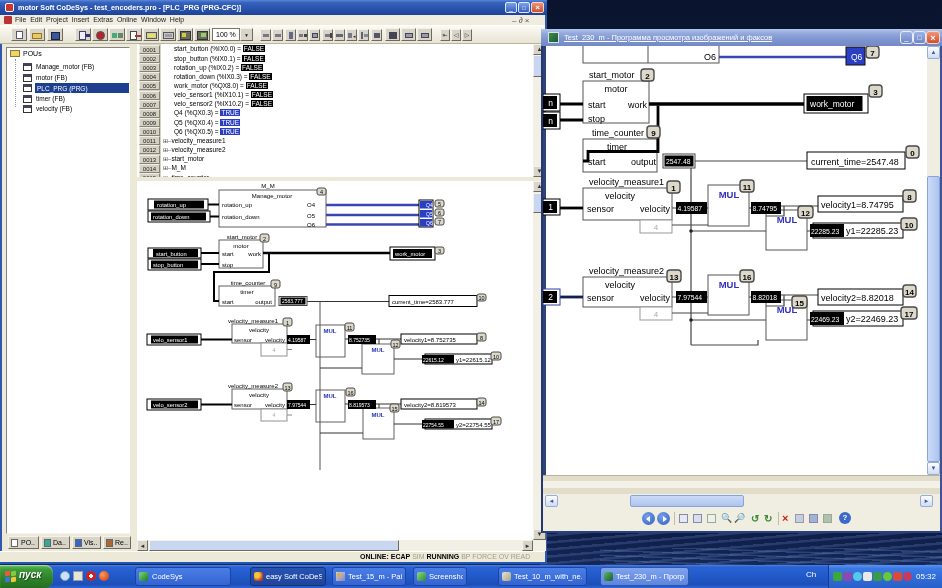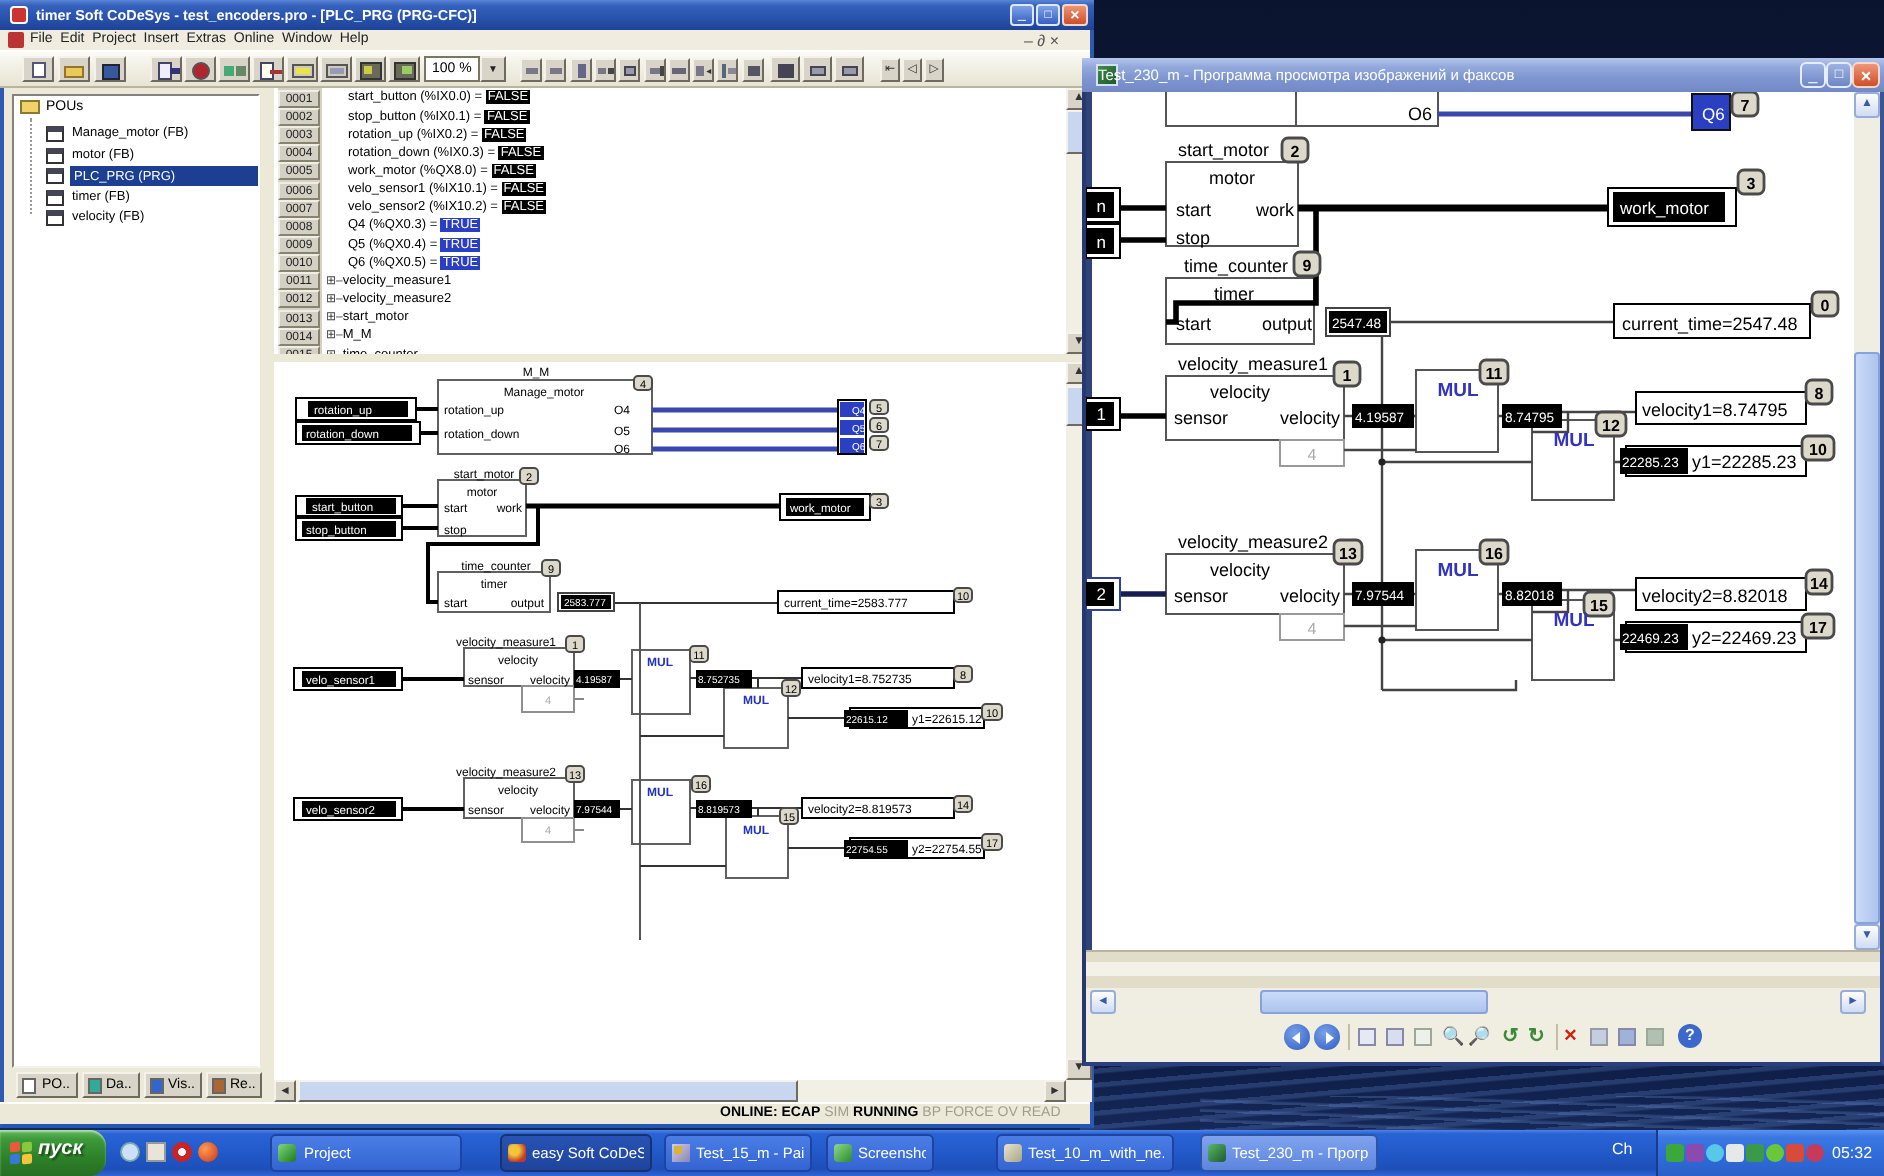--- a/index.html
+++ b/index.html
@@ -20,21 +20,21 @@
 
   <div class="a" id="wall" style="left:0;top:0;width:942px;height:588px;background:linear-gradient(180deg,#0a142e 0%,#0c1c44 40%,#122a57 100%);"></div>
   <div class="a" style="left:540px;top:528px;width:402px;height:40px;background:linear-gradient(180deg,#0d1c44,#16295a);"></div>
   <div class="a" style="left:540px;top:528px;width:402px;height:40px;background:repeating-linear-gradient(175deg,rgba(90,125,190,0.30) 0 2px,rgba(10,20,60,0) 3px 7px);"></div>
   <div class="a" style="left:600px;top:548px;width:342px;height:18px;background:repeating-linear-gradient(2deg,rgba(120,160,225,0.25) 0 1px,rgba(10,20,60,0) 2px 5px);"></div>
 
   <div class="a" id="cds" style="left:0;top:0;width:547px;height:564px;background:#ece9d8;border-left:2px solid #2f58b0;border-right:2px solid #2f58b0;border-bottom:2px solid #2456b4;">
 
     <div class="a" style="left:-2px;top:0;width:547px;height:15px;background:linear-gradient(180deg,#5a86d8 0%,#3562bc 18%,#2a54ae 55%,#1d4298 100%);"></div>
     <div class="a" style="left:3px;top:3px;width:9px;height:9px;background:#c33;border:1px solid #fff;border-radius:2px;"></div>
-    <div class="a" style="left:16px;top:3px;font-size:7.2px;font-weight:bold;color:#fff;white-space:nowrap;">timer Soft CoDeSys - test_encoders.pro - [PLC_PRG (PRG-CFC)]</div>
+    <div class="a" style="left:16px;top:3px;font-size:7.2px;font-weight:bold;color:#fff;white-space:nowrap;">motor Soft CoDeSys - test_encoders.pro - [PLC_PRG (PRG-CFC)]</div>
     <div class="a" style="left:503px;top:2px;width:12px;height:11px;background:linear-gradient(180deg,#7ea1e8,#3660c0);border:1px solid #dfe8fa;border-radius:2px;color:#fff;font-size:7px;line-height:9px;text-align:center;">_</div>
     <div class="a" style="left:516px;top:2px;width:12px;height:11px;background:linear-gradient(180deg,#7ea1e8,#3660c0);border:1px solid #dfe8fa;border-radius:2px;color:#fff;font-size:6px;line-height:10px;text-align:center;">□</div>
     <div class="a" style="left:529px;top:2px;width:13px;height:11px;background:linear-gradient(180deg,#ee9475,#ce4e2c);border:1px solid #f3d7c8;border-radius:2px;color:#fff;font-size:8px;line-height:10px;text-align:center;font-weight:bold;">×</div>
 
     <div class="a" style="left:-2px;top:15px;width:545px;height:10px;background:#f0ede0;"></div>
     <div class="a" style="left:2px;top:16px;width:8px;height:8px;background:#b33;border-radius:1px;"></div>
     <div class="a" style="left:13px;top:16px;font-size:7px;color:#222;white-space:nowrap;letter-spacing:0;">File&nbsp;&nbsp;Edit&nbsp;&nbsp;Project&nbsp;&nbsp;Insert&nbsp;&nbsp;Extras&nbsp;&nbsp;Online&nbsp;&nbsp;Window&nbsp;&nbsp;Help</div>
     <div class="a" style="left:510px;top:16px;font-size:8px;color:#555;white-space:nowrap;">– ∂ ×</div>
 
     <div class="a" id="tbar" style="left:-2px;top:25px;width:545px;height:19px;background:linear-gradient(180deg,#fbfaf4,#e7e4d3);border-bottom:1px solid #b8b4a0;border-top:1px solid #fff;">
@@ -404,21 +404,21 @@
         <text x="479.5" y="404.5">14</text>
         <text x="494" y="423.5">17</text>
       </g>
     </svg>
   </div>
 
   <div class="a" id="pv" style="left:541px;top:29px;width:401px;height:504px;background:#ece9d8;border:2px solid #3c5494;border-top:none;border-bottom:3px solid #2a3f7e;border-left:2px solid #26386e;">
 
     <div class="a" style="left:-2px;top:0;width:401px;height:17px;background:linear-gradient(180deg,#b5c6ec 0%,#94aadc 25%,#7e95d0 60%,#7389c6 100%);"></div>
     <div class="a" style="left:5px;top:3px;width:11px;height:11px;background:linear-gradient(135deg,#3c8c4a,#1f5a2d);border:1px solid #d8e0f0;"></div>
-    <div class="a" style="left:6px;top:4px;font-size:7.5px;color:#fff;white-space:nowrap;">Test_230_m - Программа просмотра изображений и факсов</div>
+    <div class="a" style="left:21px;top:4px;font-size:7.5px;color:#fff;white-space:nowrap;text-decoration:underline;">Test_230_m - Программа просмотра изображений и факсов</div>
     <div class="a" style="left:357px;top:2px;width:13px;height:13px;background:linear-gradient(180deg,#9db2e2,#6e87c6);border:1px solid #e6ecfa;border-radius:3px;color:#fff;font-size:8px;line-height:11px;text-align:center;">_</div>
     <div class="a" style="left:370px;top:2px;width:13px;height:13px;background:linear-gradient(180deg,#9db2e2,#6e87c6);border:1px solid #e6ecfa;border-radius:3px;color:#fff;font-size:7px;line-height:12px;text-align:center;">□</div>
     <div class="a" style="left:383px;top:2px;width:14px;height:13px;background:linear-gradient(180deg,#ef9678,#d04e28);border:1px solid #f4d8ca;border-radius:3px;color:#fff;font-size:9px;line-height:12px;text-align:center;font-weight:bold;">×</div>
 
     <div class="a" style="left:0px;top:17px;width:384px;height:429px;background:#fff;"></div>
     <div class="a" style="left:0px;top:17px;width:3px;height:429px;background:#2e4478;"></div>
 
     <div class="a" style="left:0px;top:446px;width:397px;height:6px;background:#e2ddc8;border-top:1px solid #b8b4a0;"></div>
     <div class="a" style="left:0px;top:452px;width:397px;height:7px;background:#f4f2e8;"></div>
     <div class="a" style="left:0px;top:459px;width:397px;height:6px;background:#e2ddc8;"></div>
@@ -627,21 +627,21 @@
       <span style="position:absolute;left:6px;top:6px;width:5px;height:5px;background:#f2c53a;border-radius:1px;transform:skewY(-6deg);"></span>
     </div>
     <div class="a" style="left:19px;top:4px;font-size:10px;font-weight:bold;font-style:italic;color:#fff;text-shadow:1px 1px 1px #1a4a18;">пуск</div>
     <div class="a" style="left:60px;top:6px;width:10px;height:10px;border-radius:50%;background:#cde0f8;border:1px solid #7aa;"></div>
     <div class="a" style="left:73px;top:6px;width:10px;height:10px;background:#e8e4d8;border:1px solid #999;"></div>
     <div class="a" style="left:86px;top:6px;width:10px;height:10px;border-radius:50%;background:radial-gradient(circle,#fff 25%,#cc2222 30%);"></div>
     <div class="a" style="left:99px;top:6px;width:10px;height:10px;border-radius:50%;background:radial-gradient(circle at 35% 35%,#ff9a55,#cc3311);"></div>
 
     <div class="a" style="left:135px;top:2px;width:96px;height:19px;background:linear-gradient(180deg,#4a7ee6,#3464d2);border-radius:3px;border:1px solid #1c44a0;">
       <span style="position:absolute;left:3px;top:4px;width:9px;height:9px;background:linear-gradient(135deg,#7ed87e,#1c7a1c);border-radius:2px;"></span>
-      <span style="position:absolute;left:16px;top:4px;font-size:7.5px;color:#fff;">Project</span>
+      <span style="position:absolute;left:16px;top:4px;font-size:7.5px;color:#fff;">CodeSys</span>
     </div>
     <div class="a" style="left:250px;top:2px;width:76px;height:19px;background:linear-gradient(180deg,#2853b4,#1e449c);border-radius:3px;border:1px solid #16336e;">
       <span style="position:absolute;left:3px;top:4px;width:9px;height:9px;background:radial-gradient(circle at 35% 35%,#f2c53a 30%,#c23a2a 70%);border-radius:2px;"></span>
       <span style="position:absolute;left:15px;top:4px;font-size:7.5px;color:#fff;white-space:nowrap;overflow:hidden;width:56px;">easy Soft CoDeSys - ...</span>
     </div>
     <div class="a" style="left:332px;top:2px;width:74px;height:19px;background:linear-gradient(180deg,#4a7ee6,#3464d2);border-radius:3px;border:1px solid #1c44a0;">
       <span style="position:absolute;left:3px;top:4px;width:9px;height:9px;background:linear-gradient(135deg,#cfcbe8,#8a87b0);border:0;"></span>
       <span style="position:absolute;left:4px;top:5px;width:4px;height:4px;background:#d8b23a;"></span>
       <span style="position:absolute;left:15px;top:4px;font-size:7.5px;color:#fff;white-space:nowrap;overflow:hidden;width:54px;">Test_15_m - Paint</span>
     </div>

